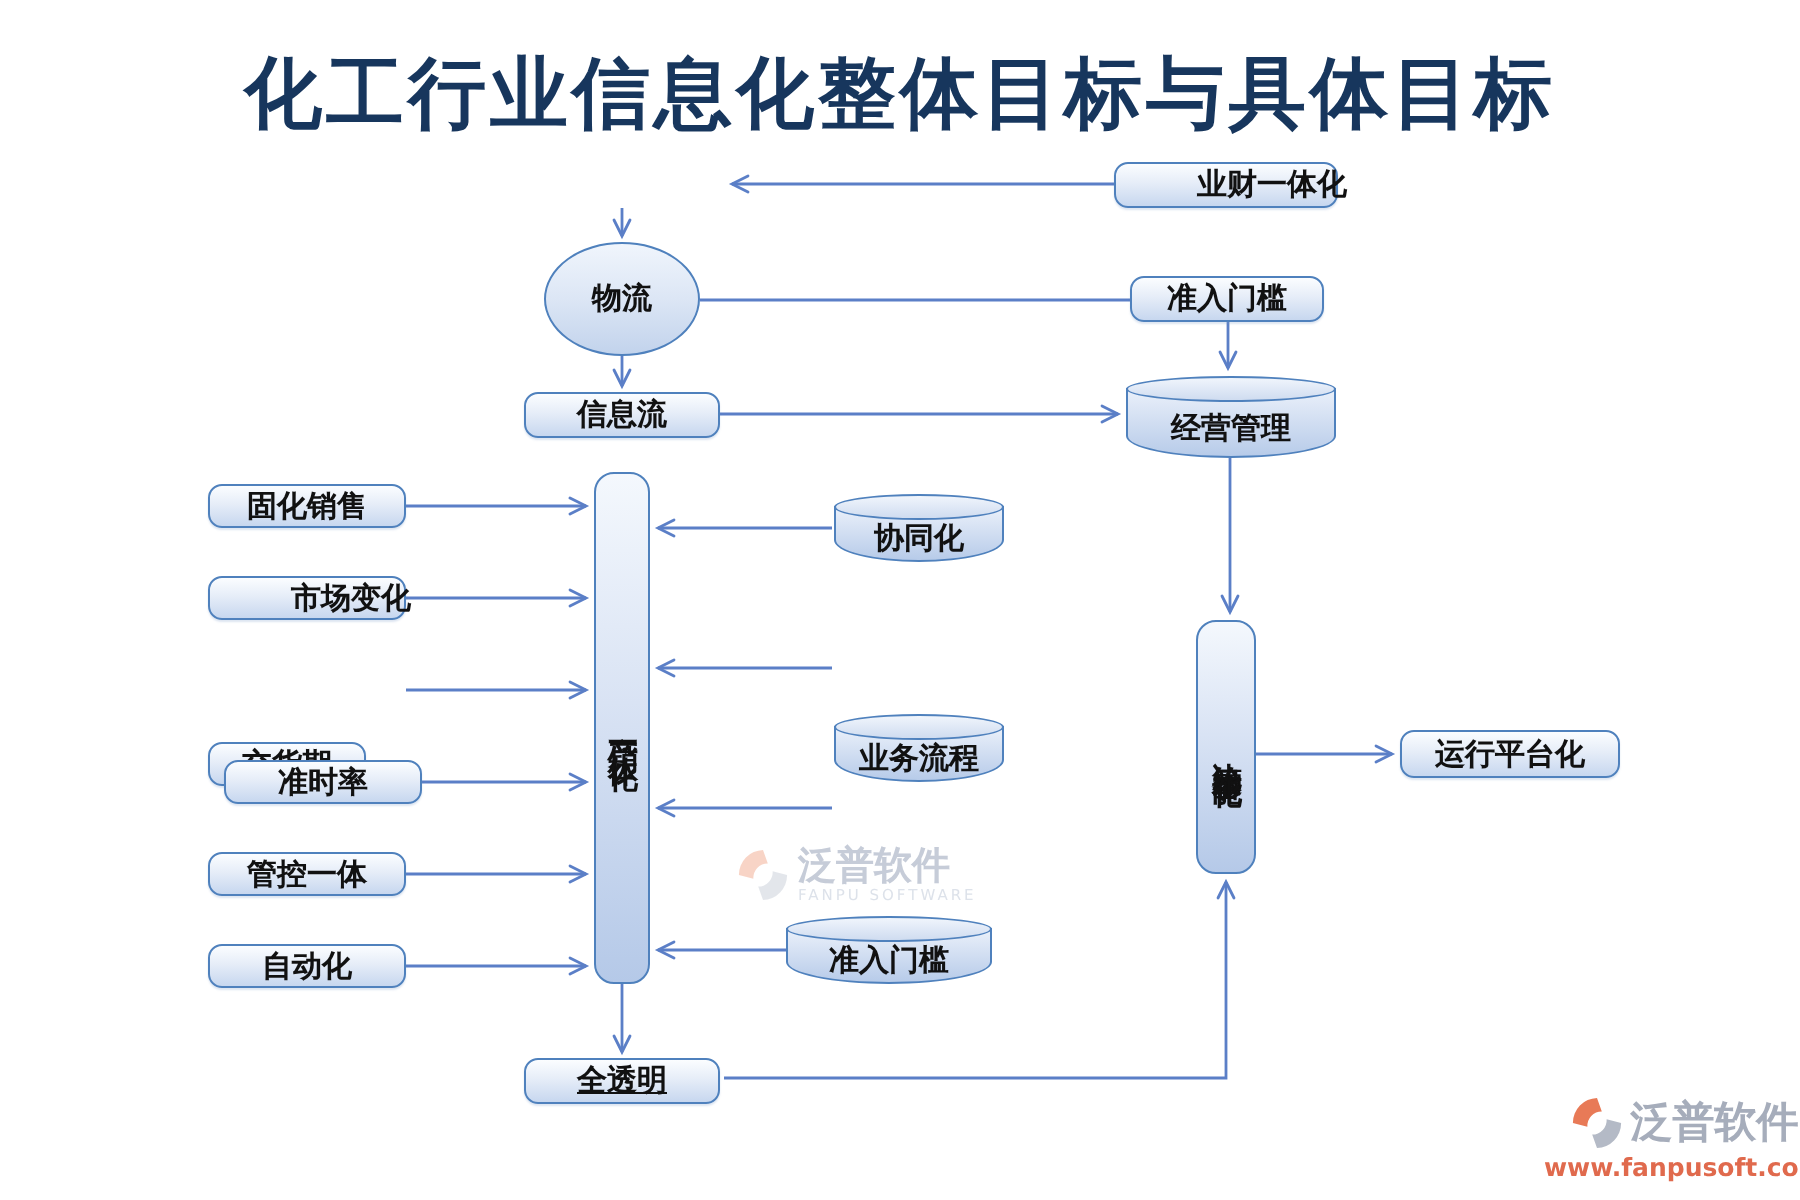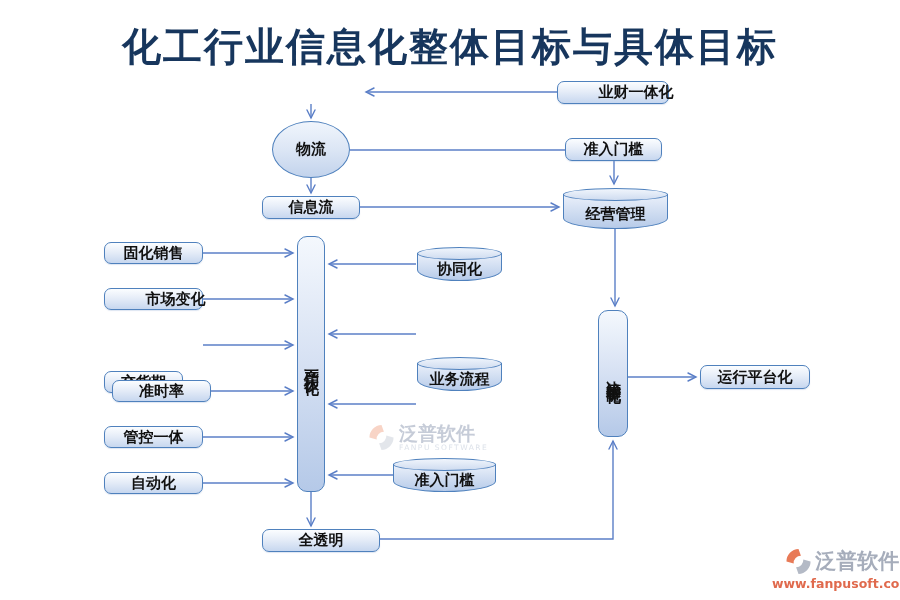--- a/index.html
+++ b/index.html
@@ -134,21 +134,21 @@
     <span class="cyltop"></span>
     <span class="cyllabel">业务流程</span>
   </div>
   <div class="cyl" style="left:393px;top:458px;width:103px;height:34px;">
     <span class="cylbody"></span>
     <span class="cyltop"></span>
     <span class="cyllabel">准入门槛</span>
   </div>
 
   <div class="node box" style="left:700px;top:365px;width:110px;height:24px;">运行平台化</div>
-  <div class="node box" style="left:262px;top:529px;width:118px;height:23px;">全透明</div>
+  <div class="node box" style="left:262px;top:529px;width:98px;height:23px;text-decoration:underline;">全透明</div>
 
   <div class="wm-center">
     <svg class="wm-logo" viewBox="0 0 28 28">
       <path d="M14,1 A13,13 0 0,0 1.5,14 L9,16 A7.5,7.5 0 0,1 16.5,8 Z" fill="#f0a183"></path>
       <path d="M14,27 A13,13 0 0,0 26.5,14 L19,12 A7.5,7.5 0 0,1 11.5,20 Z" fill="#c3c9d4"></path>
     </svg>
     <div>
       <div class="wm-cn">泛普软件</div>
       <div class="wm-en">FANPU SOFTWARE</div>
     </div>

